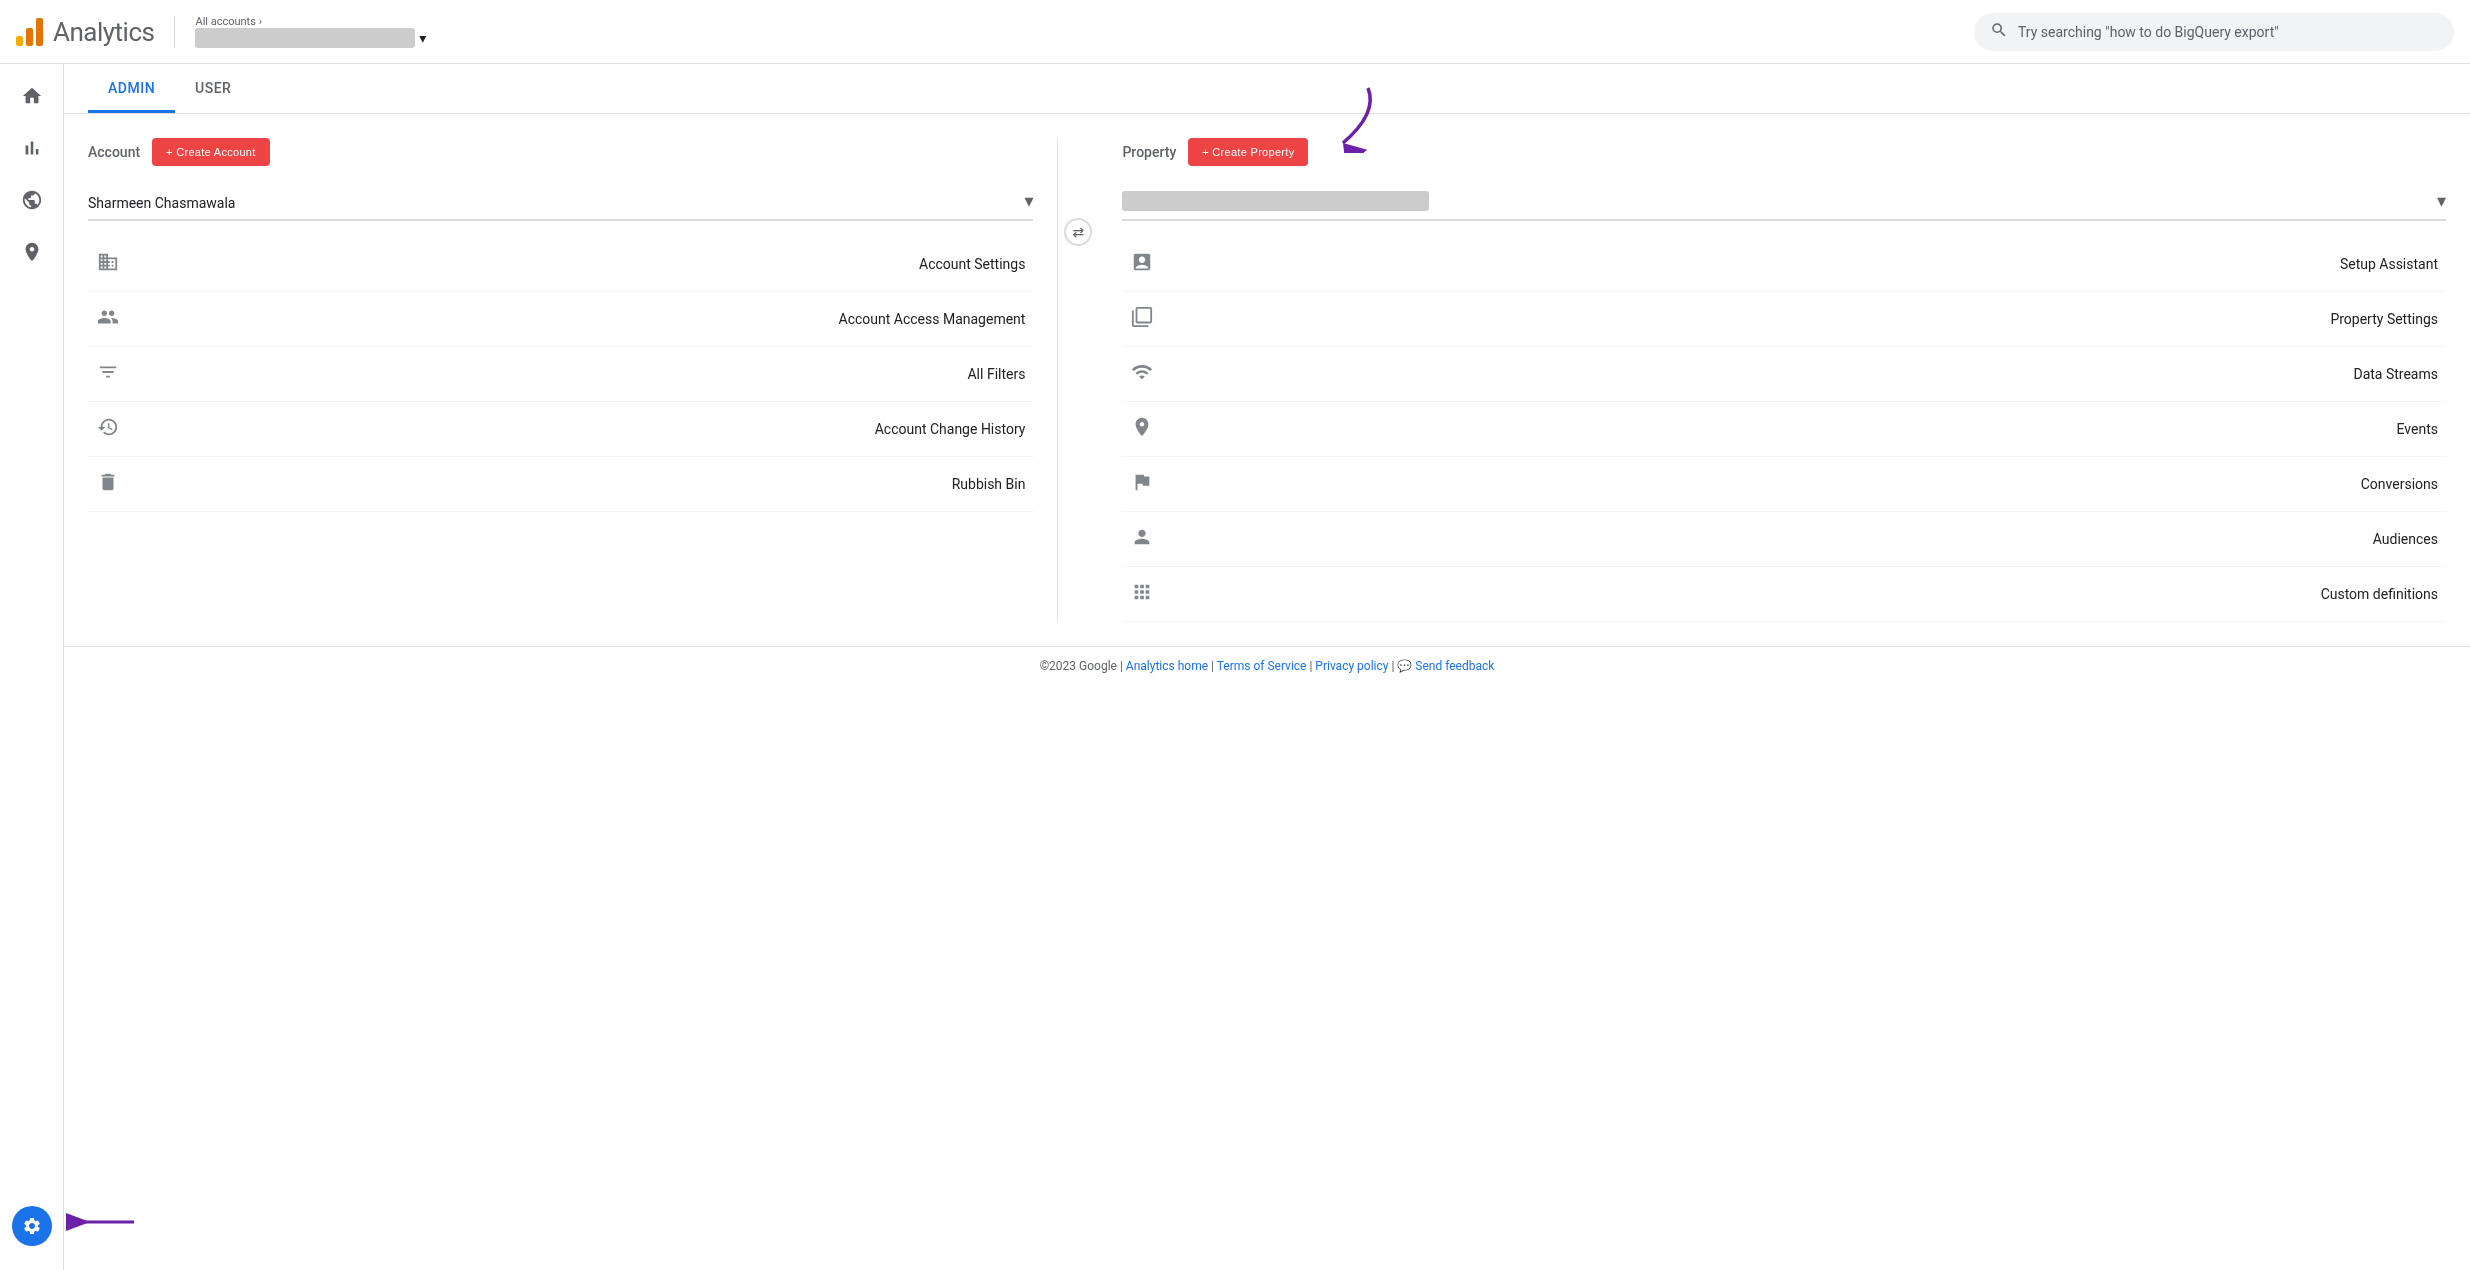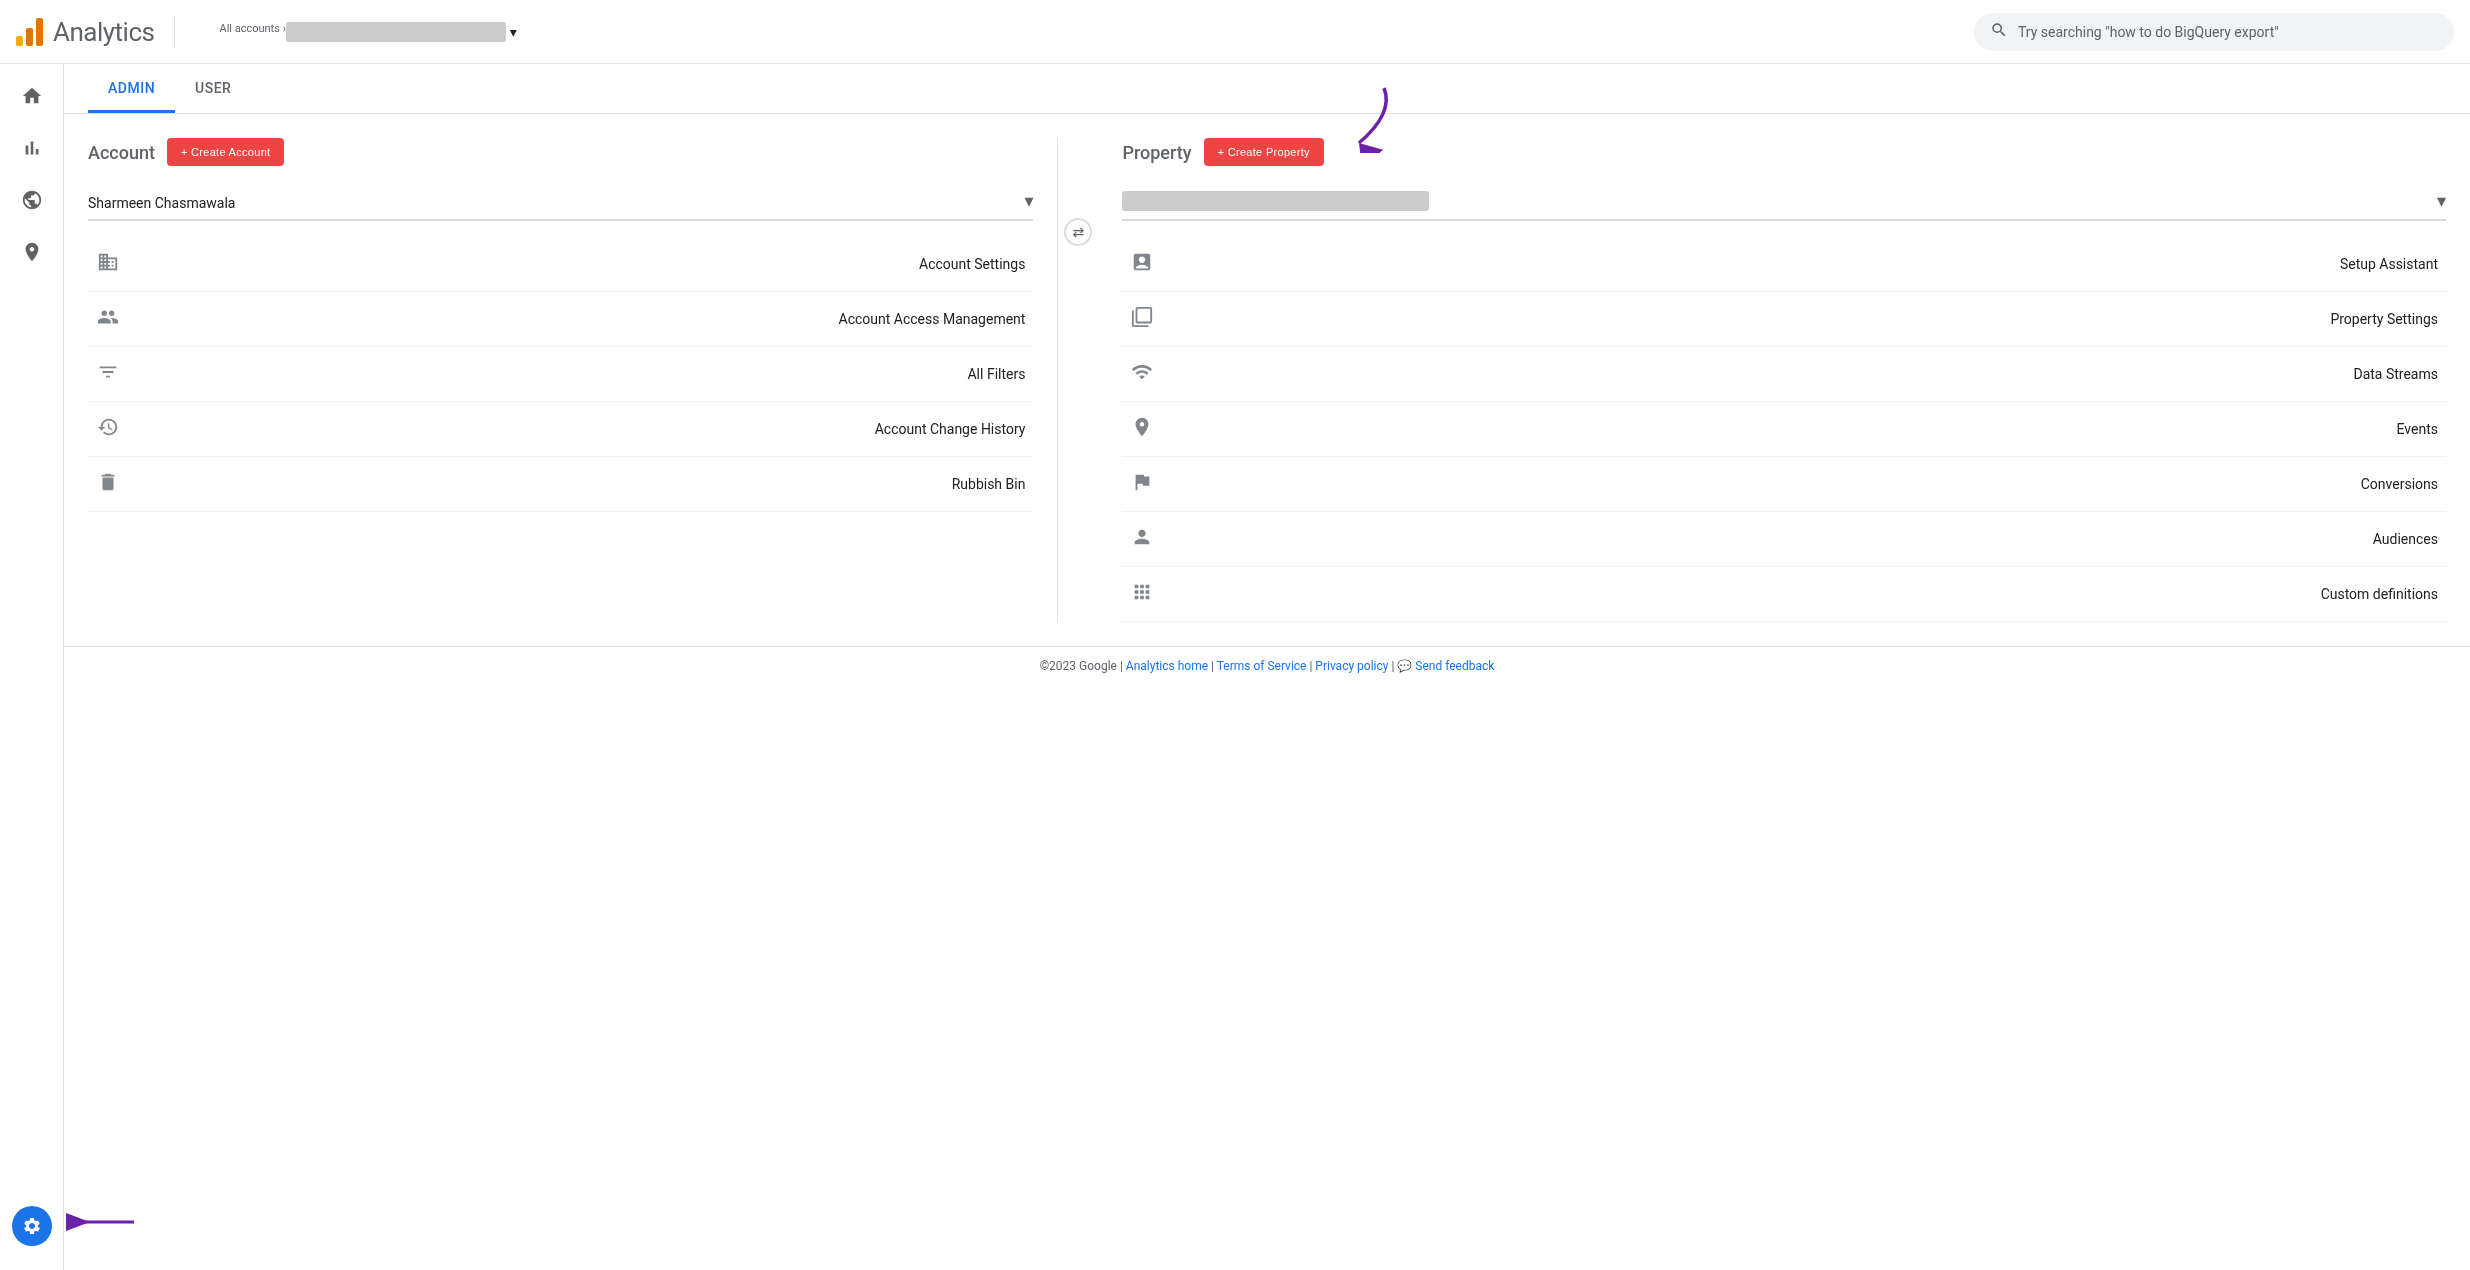--- a/index.html
+++ b/index.html
@@ -49,24 +49,23 @@
       letter-spacing: -0.5px;
     }
     .header-divider {
       width: 1px;
       height: 32px;
       background: #dadce0;
       margin: 0 8px;
     }
     .header-account-info {
       display: flex;
-      flex-direction: row;
+      flex-direction: column;
       font-size: 11px;
       color: #5f6368;
-      margin-left: 24px;
     }
     .header-account-info .all-accounts {
       font-size: 11px;
       color: #5f6368;
     }
     .header-account-info .all-accounts span {
       color: #5f6368;
     }
     .header-property {
       display: flex;
@@ -194,21 +193,21 @@
     }
     .section:last-child { border-right: none; }
 
     .section-header {
       display: flex;
       align-items: center;
       gap: 12px;
       margin-bottom: 16px;
     }
     .section-label {
-      font-size: 18px;
+      font-size: 14px;
       color: #5f6368;
       font-weight: 500;
     }
     .create-btn {
       display: flex;
       align-items: center;
       gap: 6px;
       background: #ef4444;
       color: #fff;
       border: none;

